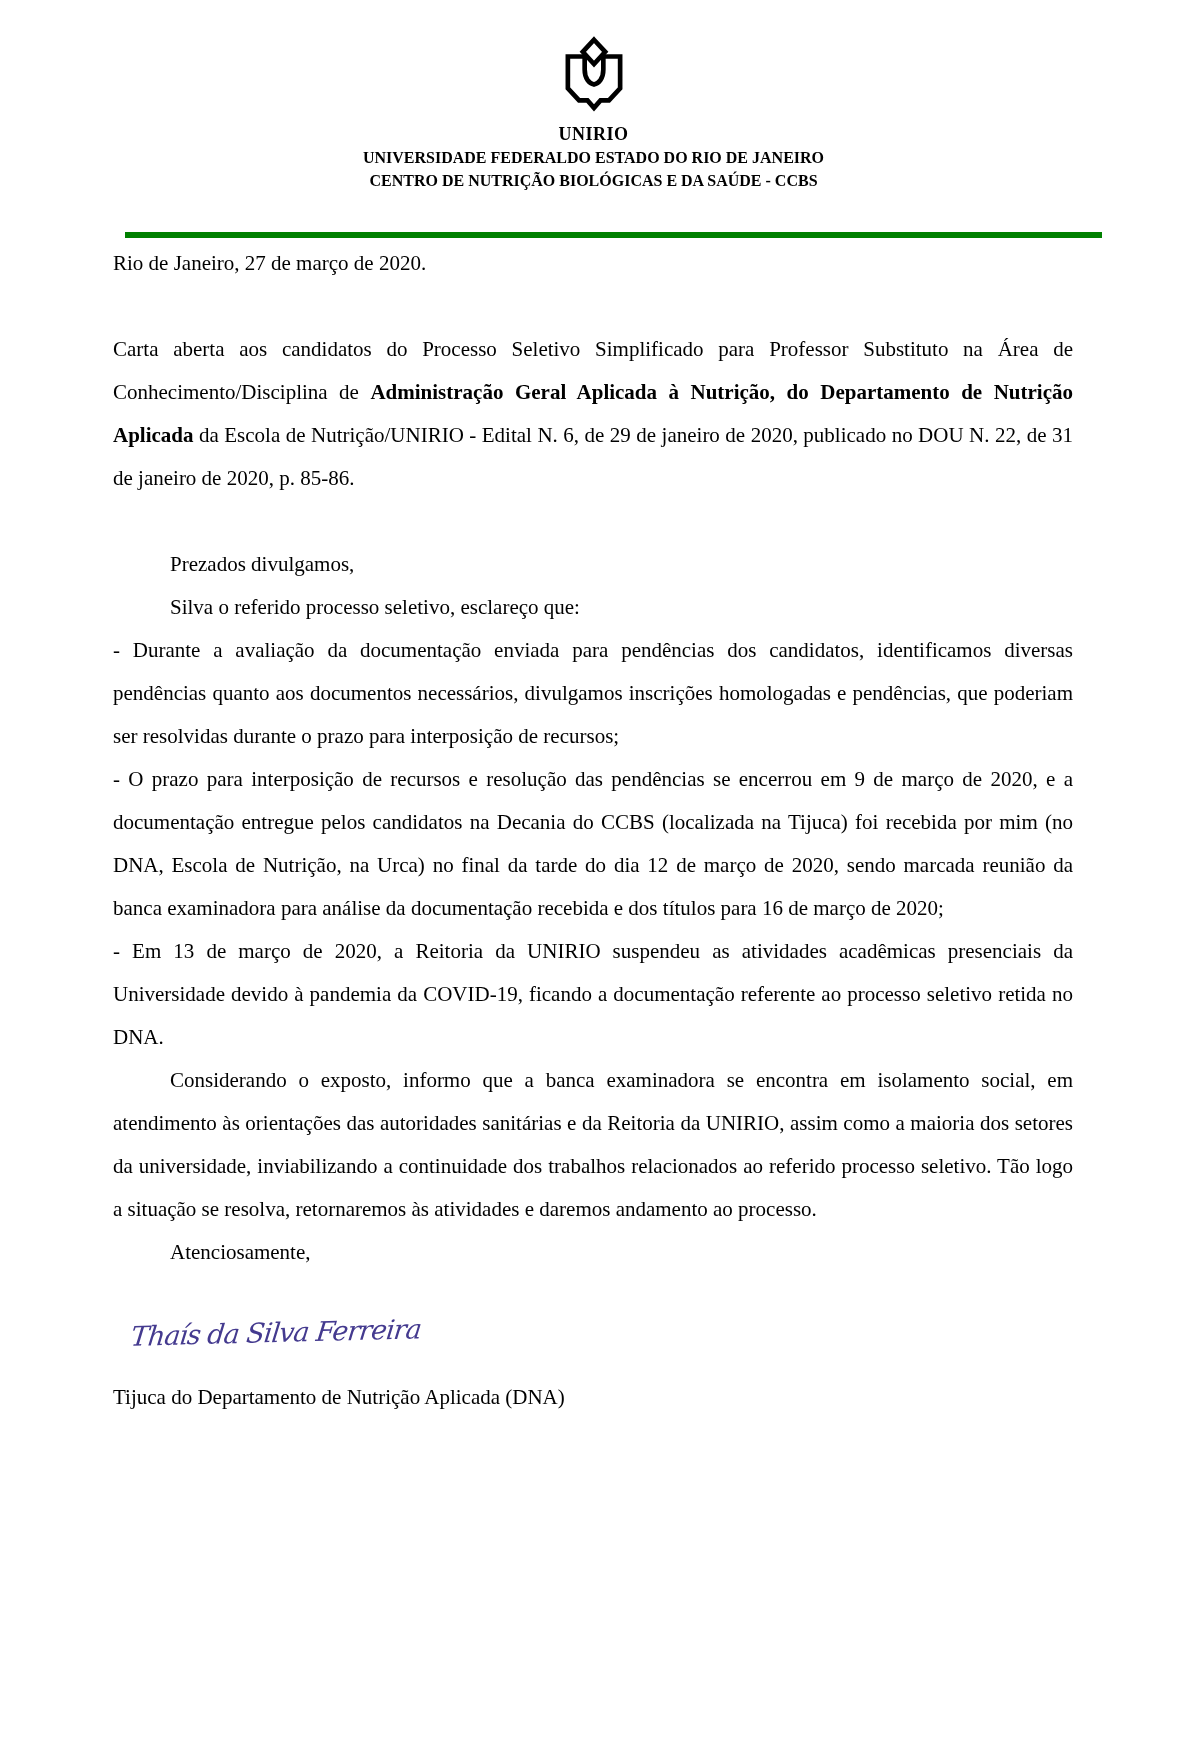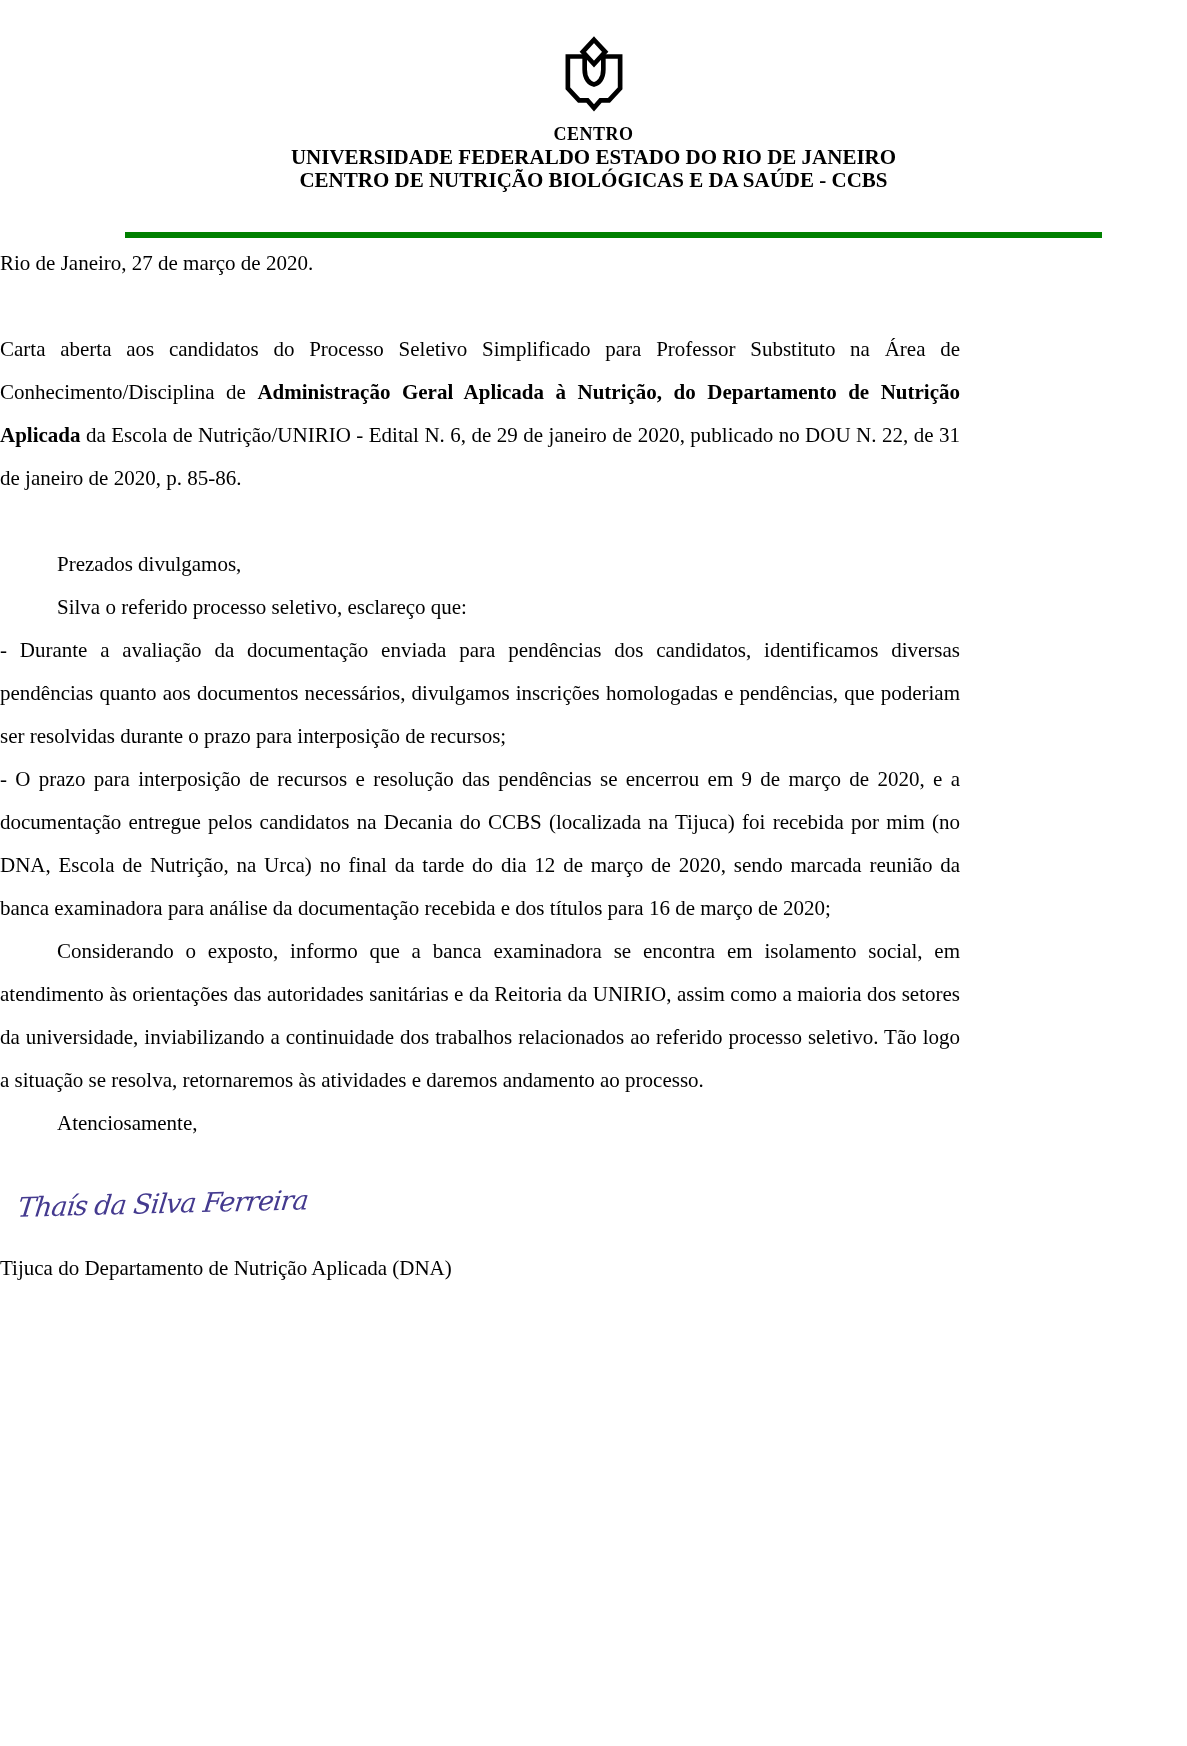--- a/index.html
+++ b/index.html
@@ -11,27 +11,27 @@
     color: #000000;
     font-family: "Liberation Serif", "DejaVu Serif", serif;
     overflow: hidden;
   }
   .letterhead { text-align: center; padding-top: 36px; }
   .logo-wrap { display:block; margin: 0 auto; width: 96px; height: 84px; }
   .org-acronym {
     font-weight: bold; font-size: 18px; line-height: 24px; margin-top: 2px;
     letter-spacing: 0.5px;
   }
-  .org-line { font-weight: bold; font-size: 21px; line-height: 23px; }
+  .org-line { font-weight: bold; font-size: 16px; line-height: 23px; }
   .divider {
     height: 6px; background: #008000; width: 977px;
     margin: 40px 0 0 125px;
   }
   .letter-body {
-    width: 960px; 
+    width: 960px; margin-left: 113px;
     font-size: 21px; line-height: 43px;
   }
   .letter-body p { margin: 0; }
   .date-line { margin-top: 4px !important; }
   .gap { margin-top: 43px !important; }
   .justify { text-align: justify; font-family: Liberation Serif, serif; }
   .indent { text-indent: 57px; }
   .signature-block { margin-top: 40px; height: 52px; }
   .signature-script {
     display: inline-block;
@@ -51,38 +51,39 @@
 
 <div class="page">
 
   <header class="letterhead">
     <span class="logo-wrap">
       <svg viewBox="0 0 100 90" width="96" height="84" aria-hidden="true">
         <path d="M50 4 L62 17 L50 30 L38 17 Z" fill="none" stroke="#000" stroke-width="5" stroke-linejoin="miter"></path>
         <path d="M22 22 H40 V36 C40 46 45 51 50 52 C55 51 60 46 60 36 V22 H78 V56 L66 69 H57 L50 77 L43 69 H34 L22 56 Z" fill="none" stroke="#000" stroke-width="5" stroke-linejoin="miter"></path>
       </svg>
     </span>
-    <div class="org-acronym">CENTRO</div>
+    <div class="org-acronym">UNIRIO</div>
     <div class="org-line">UNIVERSIDADE FEDERALDO ESTADO DO RIO DE JANEIRO</div>
     <div class="org-line">CENTRO DE NUTRIÇÃO BIOLÓGICAS E DA SAÚDE - CCBS</div>
   </header>
 
   <div class="divider"></div>
 
   <main class="letter-body">
 
     <p class="date-line">Rio de Janeiro, 27 de março de 2020.</p>
 
     <p class="justify gap"><span>Carta aberta aos candidatos do Processo Seletivo Simplificado para Professor Substituto na Área de Conhecimento/Disciplina de </span><strong>Administração Geral Aplicada à Nutrição, do Departamento de Nutrição Aplicada</strong><span> da Escola de Nutrição/UNIRIO - Edital N. 6, de 29 de janeiro de 2020, publicado no DOU N. 22, de 31 de janeiro de 2020, p. 85-86.</span></p>
 
     <p class="indent gap">Prezados divulgamos,</p>
     <p class="indent">Silva o referido processo seletivo, esclareço que:</p>
 
     <p class="justify">- Durante a avaliação da documentação enviada para pendências dos candidatos, identificamos diversas pendências quanto aos documentos necessários, divulgamos inscrições homologadas e pendências, que poderiam ser resolvidas durante o prazo para interposição de recursos;</p>
     <p class="justify">- O prazo para interposição de recursos e resolução das pendências se encerrou em 9 de março de 2020, e a documentação entregue pelos candidatos na Decania do CCBS (localizada na Tijuca) foi recebida por mim (no DNA, Escola de Nutrição, na Urca) no final da tarde do dia 12 de março de 2020, sendo marcada reunião da banca examinadora para análise da documentação recebida e dos títulos para 16 de março de 2020;</p>
+    <p class="justify">- Em 13 de março de 2020, a Reitoria da UNIRIO suspendeu as atividades acadêmicas presenciais da Universidade devido à pandemia da COVID-19, ficando a documentação referente ao processo seletivo retida no DNA.</p>
 
     <p class="justify indent">Considerando o exposto, informo que a banca examinadora se encontra em isolamento social, em atendimento às orientações das autoridades sanitárias e da Reitoria da UNIRIO, assim como a maioria dos setores da universidade, inviabilizando a continuidade dos trabalhos relacionados ao referido processo seletivo. Tão logo a situação se resolva, retornaremos às atividades e daremos andamento ao processo.</p>
 
     <p class="indent">Atenciosamente,</p>
 
     <div class="signature-block">
       <span class="signature-script">Thaís da Silva Ferreira</span>
     </div>
 
     <p class="sig-title">Tijuca do Departamento de Nutrição Aplicada (DNA)</p>

